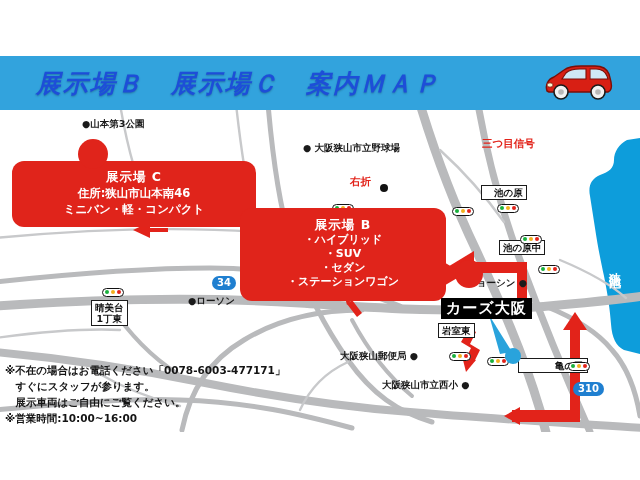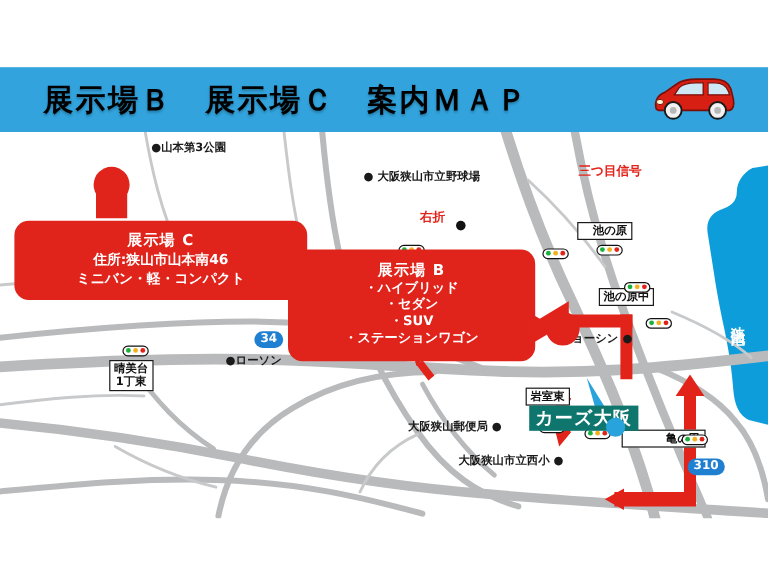--- a/index.html
+++ b/index.html
@@ -24,27 +24,28 @@
     width: 640px;
     height: 54px;
     background: #32a3dd;
   }
   .header-title {
     position: absolute;
     left: 36px;
     top: 66px;
     width: 500px;
     height: 36px;
-    color: #000000;
+    color: #1d4ed8;
     font-size: 25px;
     font-weight: bold;
     letter-spacing: 2px;
     line-height: 36px;
     white-space: pre;
     text-shadow: 0 1px 2px rgba(0,0,0,0.25);
+    font-style: italic;
   }
   .car-icon {
     position: absolute;
     left: 541px;
     top: 61px;
     width: 74px;
     height: 44px;
   }
 
   
@@ -151,29 +152,28 @@
     line-height: 16px;
   }
   .callout .c-item {
     font-size: 11px;
     line-height: 14px;
   }
 
   
   .dealer-label {
     position: absolute;
-    background: #0f766e;
+    background: #000000;
     color: #ffffff;
     font-size: 15px;
     font-weight: bold;
     padding: 1px 5px;
     letter-spacing: 1px;
     white-space: nowrap;
     line-height: 19px;
-    margin-top: 40px;
   }
   .dealer-dot {
     position: absolute;
     width: 16px;
     height: 16px;
     border-radius: 50%;
     background: #29a3dc;
   }
 
   
@@ -276,21 +276,21 @@
         <path d="M504 306 L520 297 L520 315 Z"></path>
 
         <path d="M492 220 L520 260 L512 266 L486 226 Z" fill="none"></path>
       </g>
 
       <path d="M489 205 L512 242 L500 244 Z" fill="#29a3dc"></path>
     </svg>
 
     <div class="lake-text" style="left:608px; top:152px;">狭山池</div>
 
-    <div class="mlabel" style="left:82px;  top:8px;margin-left:44px;">●山本第3公園</div>
+    <div class="mlabel" style="left:82px;  top:8px;">●山本第3公園</div>
     <div class="mlabel" style="left:303px; top:32px;">●  大阪狭山市立野球場</div>
     <div class="mlabel" style="left:188px; top:185px;">●ローソン</div>
     <div class="mlabel" style="left:467px; top:167px;">ジョーシン ●</div>
     <div class="mlabel" style="left:340px; top:240px;">大阪狭山郵便局 ●</div>
     <div class="mlabel" style="left:382px; top:269px;">大阪狭山市立西小 ●</div>
 
     <div class="mlabel red big" style="left:482px; top:28px;">三つ目信号</div>
     <div class="mlabel red big" style="left:350px; top:66px;">右折</div>
 
     <div class="boxlabel" style="left:481px; top:75px;padding-left:12px;">池の原</div>
@@ -347,38 +347,42 @@
       </div>
     <div class="signal" style="left:568px; top:252px;">
         <i></i>
         <i></i>
         <i></i>
       </div>
 
     <div class="dealer-label" style="left:441px; top:188px;">カーズ大阪</div>
     <div class="dealer-dot" style="left:505px; top:238px;"></div>
 
-    <div class="callout" style="left:12px; top:74px; width:244px; padding:8px 6px 10px;">
+    <div class="callout" style="left:12px; top:51px; width:244px; padding:8px 6px 10px;">
       <div class="c-title">展示場 C</div>
       <div class="c-addr">住所:狭山市山本南46</div>
       <div class="c-addr">ミニバン・軽・コンパクト</div>
     </div>
     <svg style="position:absolute; left:60px; top:28px; width:80px; height:44px;" viewBox="0 0 80 44">
       <path d="M20 44 L20 22 L46 22 L46 44 Z" fill="#e0241b"></path>
       <circle cx="33" cy="16" r="15" fill="#e0241b"></circle>
     </svg>
 
     <svg style="position:absolute; left:420px; top:132px; width:90px; height:64px;" viewBox="0 0 90 64">
       <path d="M0 6 L44 32 L0 58 Z" fill="#e0241b"></path>
       <circle cx="49" cy="32" r="14" fill="#e0241b"></circle>
     </svg>
     <div class="callout" style="left:240px; top:98px; width:206px; padding:9px 24px 12px;">
       <div class="c-title">展示場 B</div>
       <div class="c-item">・ハイブリッド</div>
+      <div class="c-item">・SUV</div>
       <div class="c-item">・セダン</div>
-      <div class="c-item">・SUV</div>
       <div class="c-item">・ステーションワゴン</div>
     </div>
 
   </div>
 
+  <div class="notice">※不在の場合はお電話ください「0078-6003-477171」
+　すぐにスタッフが参ります。
+　展示車両はご自由にご覧ください。
+※営業時間:10:00~16:00</div>
 
 </div>
 
 </body></html>

